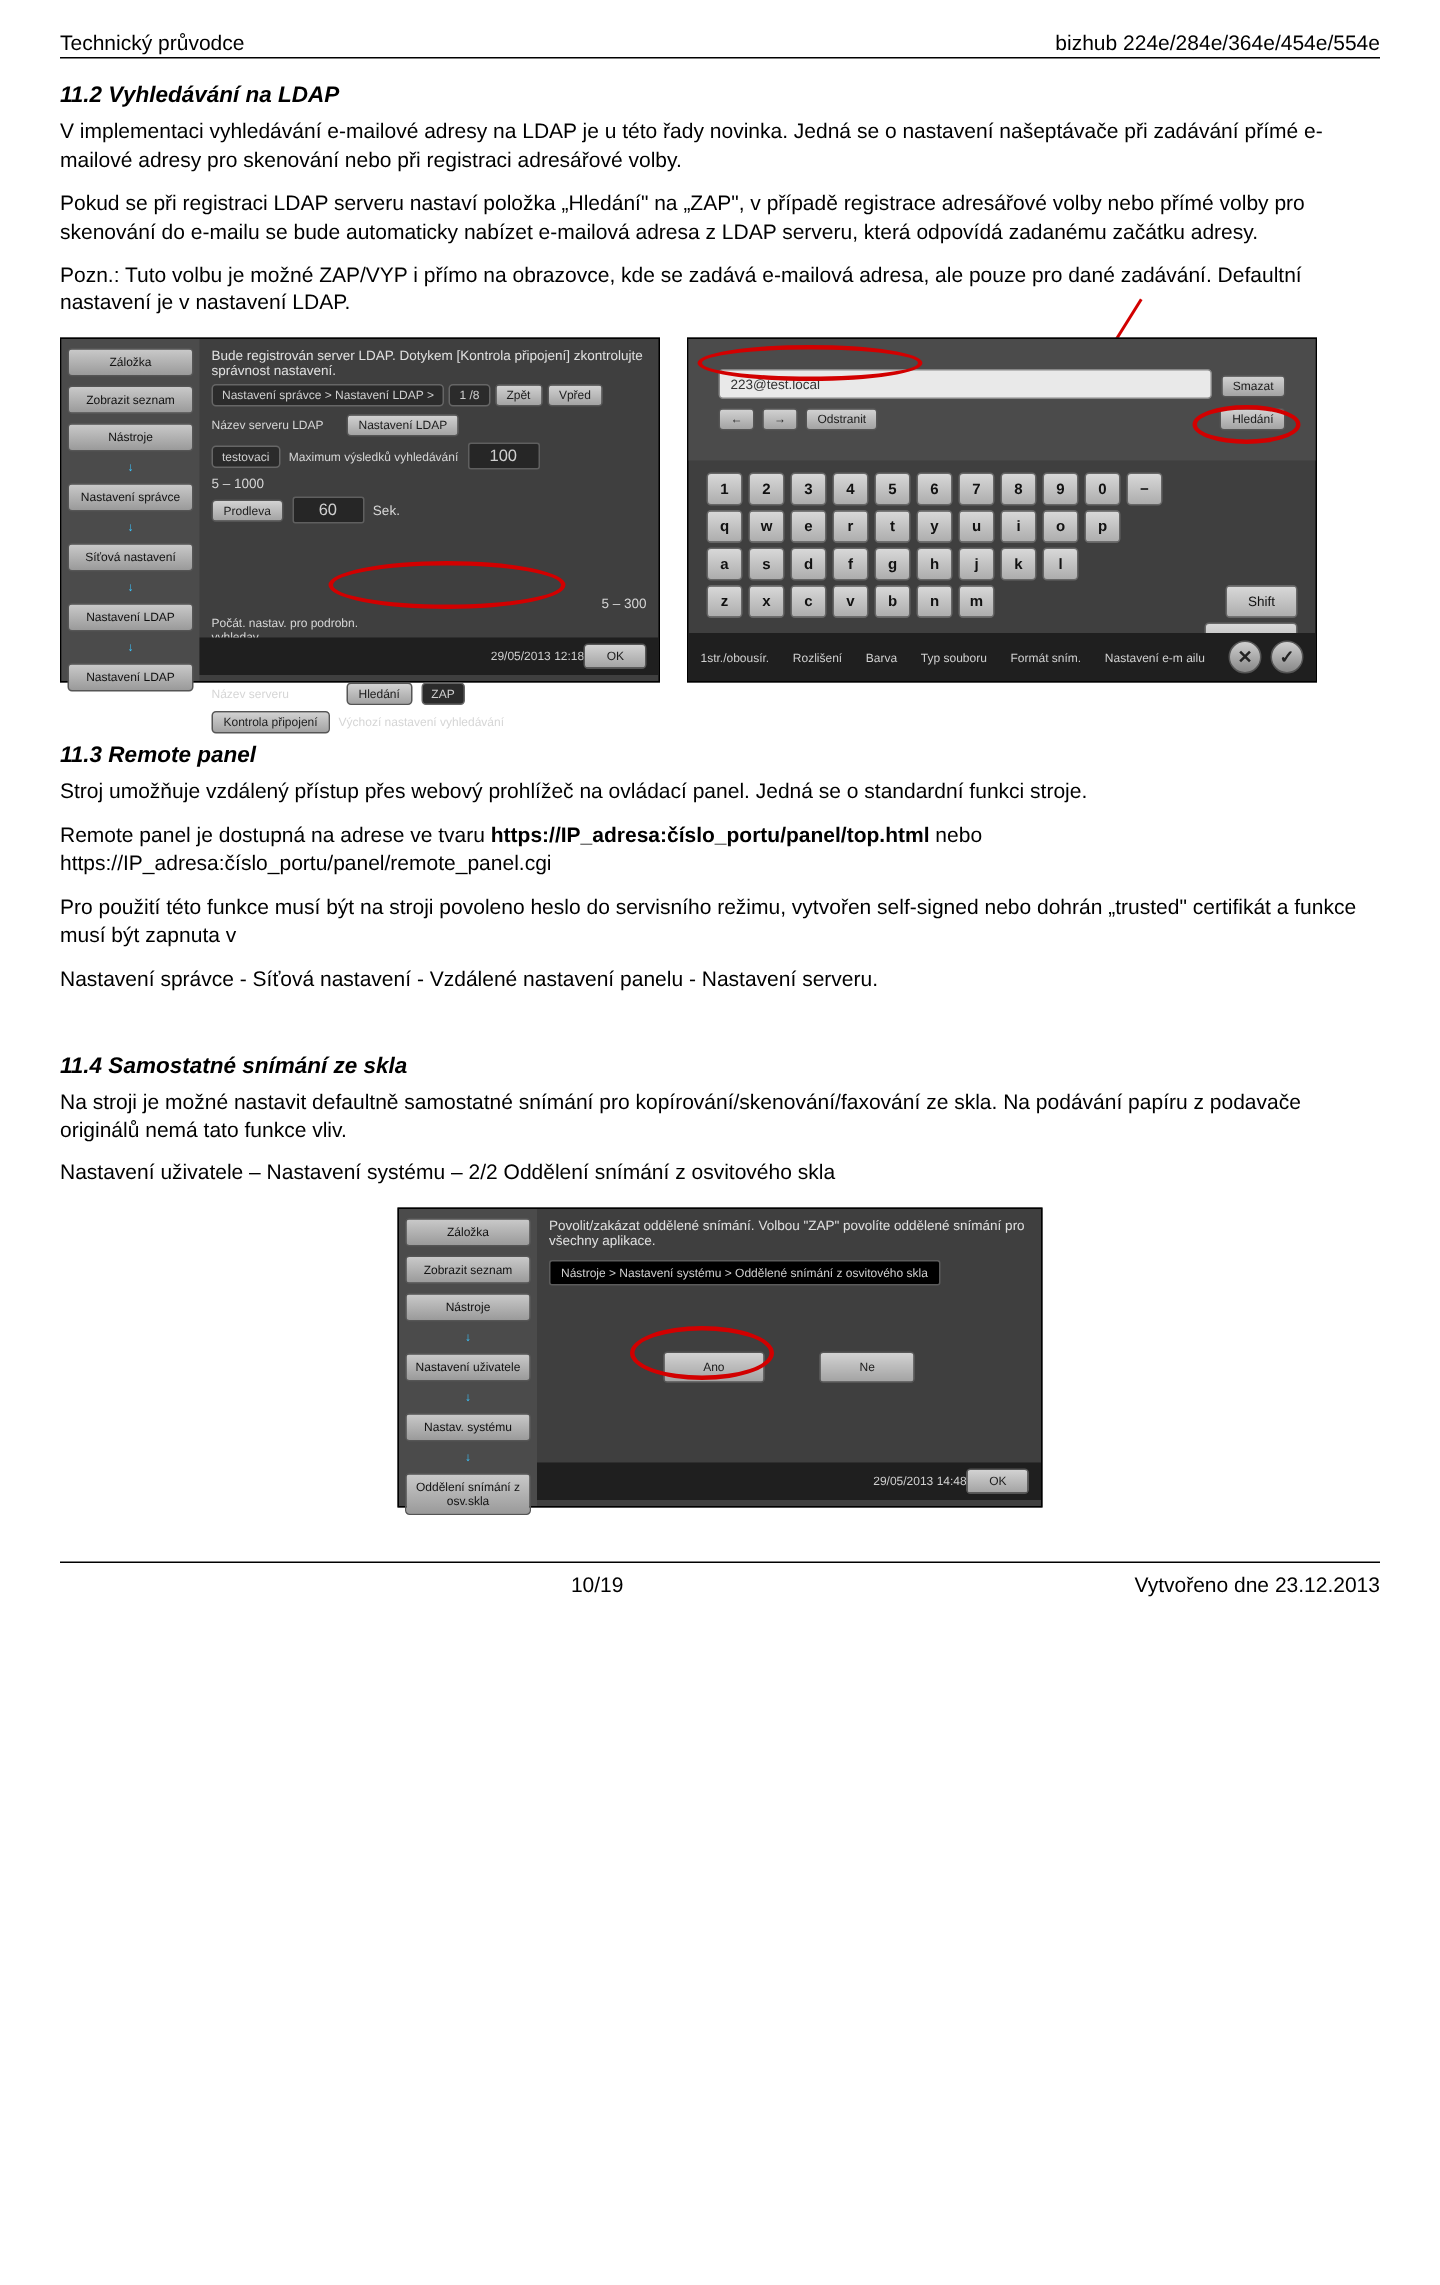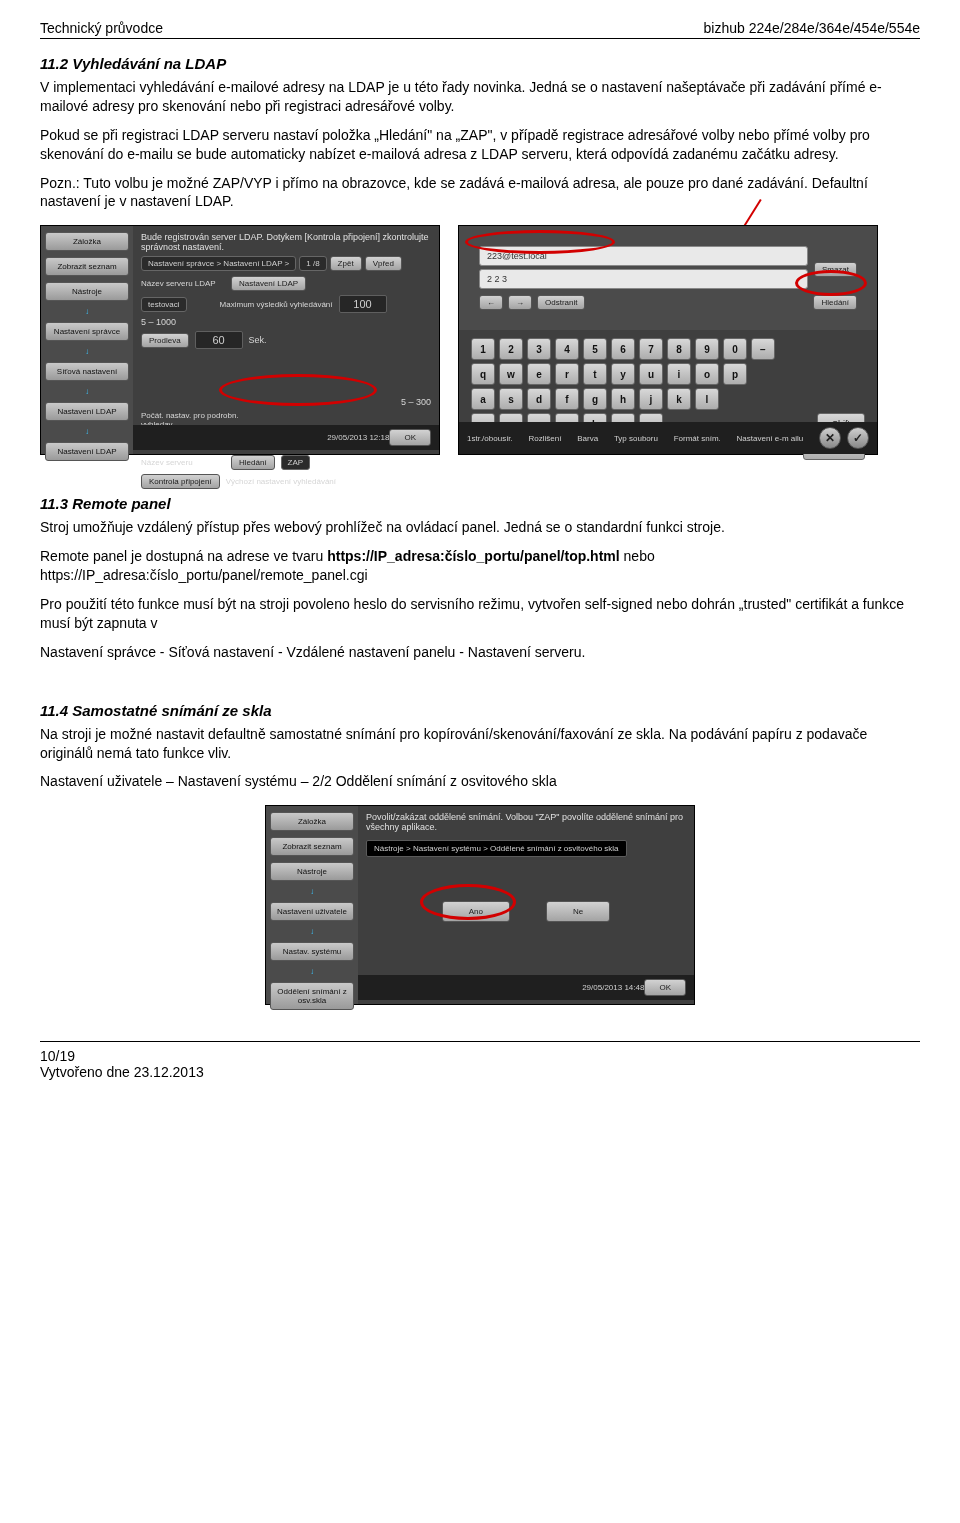--- a/index.html
+++ b/index.html
@@ -151,21 +151,20 @@
     margin-bottom:24px;
   }
   .bs-center { display:flex; gap:36px; justify-content:center; margin-top:20px; }
   .footer-row {
     border-top:1px solid #000;
     margin-top:36px;
     padding-top:6px;
     display:flex;
     justify-content:space-between;
     font-size:14px;
-    flex-direction:column;
   }
   .section-gap { margin-top: 40px; }
   .bold { font-weight: bold; }
 </style>
 </head>
 <body>
 
 <div class="header-row">
   <span class="header-left">Technický průvodce</span>
   <span class="header-right">bizhub 224e/284e/364e/454e/554e</span>
@@ -202,21 +201,21 @@
         <span class="dark-btn">1 /8</span>
         <span class="light-btn">Zpět</span>
         <span class="light-btn">Vpřed</span>
       </div>
       <div class="cell-row">
         <span class="cell-label">Název serveru LDAP</span>
         <span class="light-btn">Nastavení LDAP</span>
       </div>
       <div class="cell-row">
         <span class="dark-btn">testovaci</span>
-        <span class="cell-label" style="width:auto;margin-left:27px;">Maximum výsledků vyhledávání</span>
+        <span class="cell-label" style="width:auto;margin-left:0;">Maximum výsledků vyhledávání</span>
         <span class="cell-val">100</span>
       </div>
       <div class="cell-row" style="justify-content:flex-start;">
         <span>5 – 1000</span>
       </div>
       <div class="cell-row">
         <span class="light-btn">Prodleva</span>
         <span class="cell-val">60</span>
         <span>Sek.</span>
       </div>
@@ -245,21 +244,20 @@
         <span class="light-btn">OK</span>
       </div>
     </div>
   </div>
 
   <div class="panel panel-right">
     <div class="pr-top">
       <div style="display:flex;gap:6px;align-items:center;">
         <div style="flex:1;">
           <div class="input-field">223@test.local</div>
-          <div class="input-field">2 2 3</div>
         </div>
         <span class="light-btn">Smazat</span>
       </div>
       <div style="display:flex;gap:5px;margin-top:3px;align-items:center;">
         <span class="light-btn">←</span>
         <span class="light-btn">→</span>
         <span class="light-btn">Odstranit</span>
         <span style="flex:1;"></span>
         <span class="light-btn">Hledání</span>
       </div>

